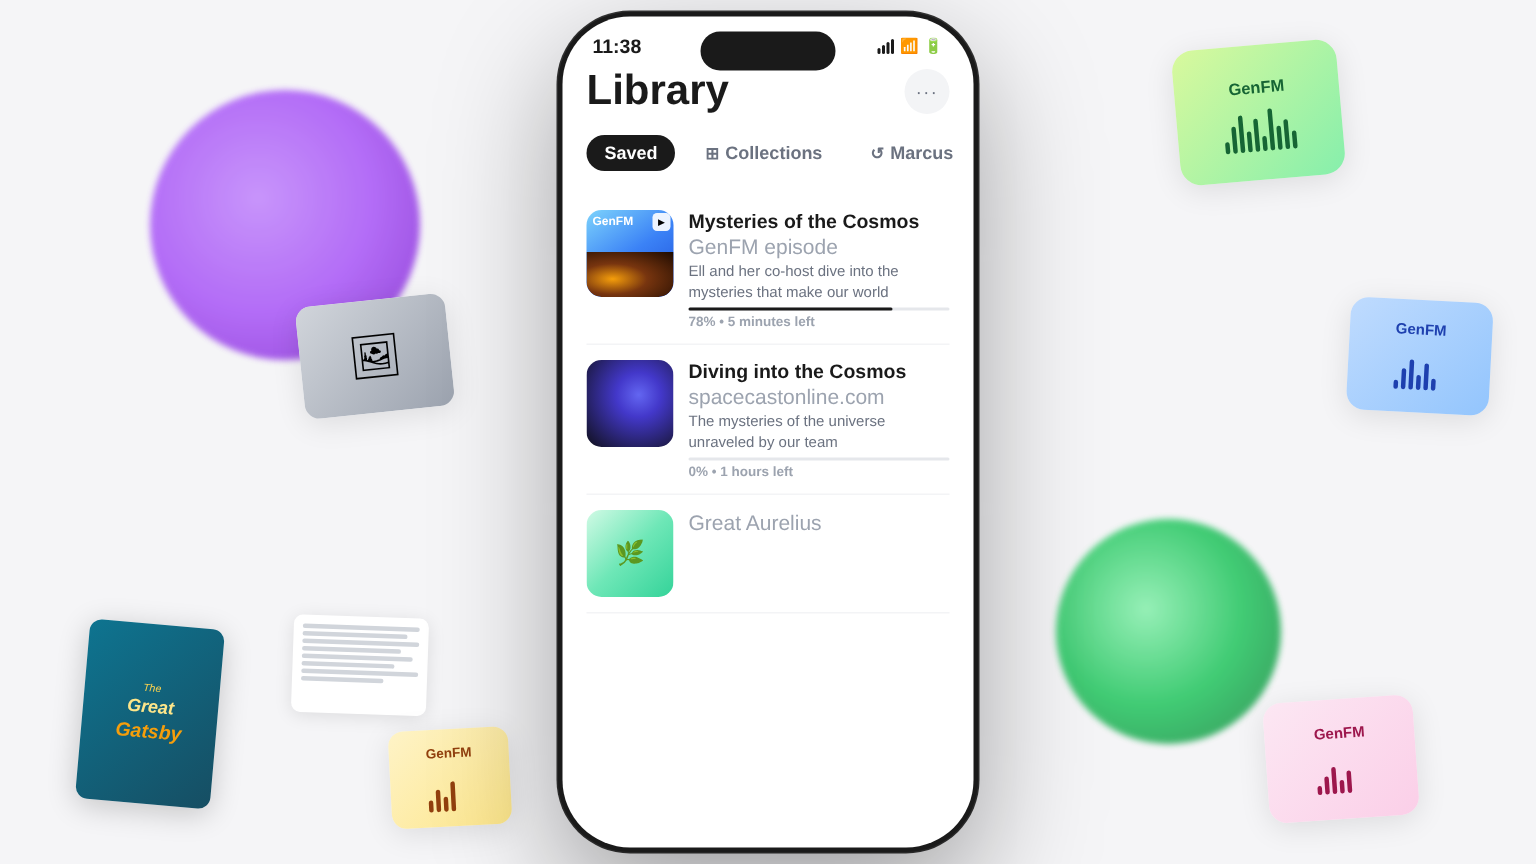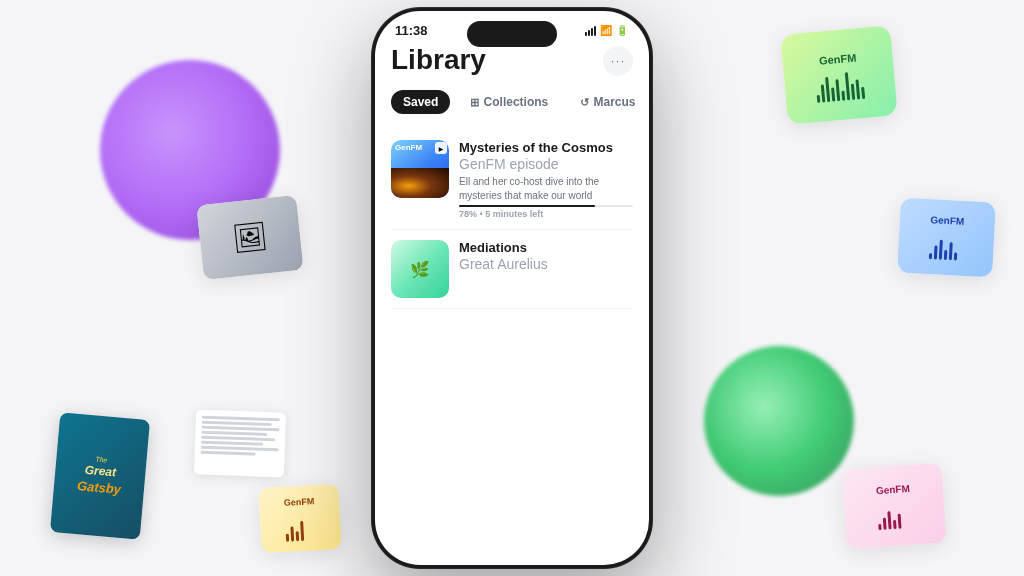--- a/index.html
+++ b/index.html
@@ -618,29 +618,42 @@
             <div class="podcast-title">Mysteries of the Cosmos</div>
             <div class="podcast-source">GenFM episode</div>
             <div class="podcast-desc">Ell and her co-host dive into the mysteries that make our world</div>
             <div class="progress-bar-container">
               <div class="progress-bar-fill" style="width:78%"></div>
             </div>
             <div class="podcast-meta">78% • 5 minutes left</div>
           </div>
         </div>
 
+        <div class="podcast-item">
+          <div class="podcast-thumb">
+            <div class="thumb-galaxy2"></div>
+          </div>
+          <div class="podcast-info">
+            <div class="podcast-title">Diving into the Cosmos</div>
+            <div class="podcast-source">spacecastonline.com</div>
+            <div class="podcast-desc">The mysteries of the universe unraveled by our team</div>
+            <div class="progress-bar-container">
+              <div class="progress-bar-fill" style="width:0%"></div>
+            </div>
+            <div class="podcast-meta">0% • 1 hours left</div>
+          </div>
+        </div>
 
         <div class="podcast-item">
           <div class="podcast-thumb">
             <div class="thumb-meditation">
               <span style="font-size:16px;">🌿</span>
             </div>
           </div>
           <div class="podcast-info">
-            <div class="podcast-title">Mediations</div>
             <div class="podcast-source">Great Aurelius</div>
           </div>
         </div>
 
       </div>
     </div>
 
   </div>
 </div>
 

